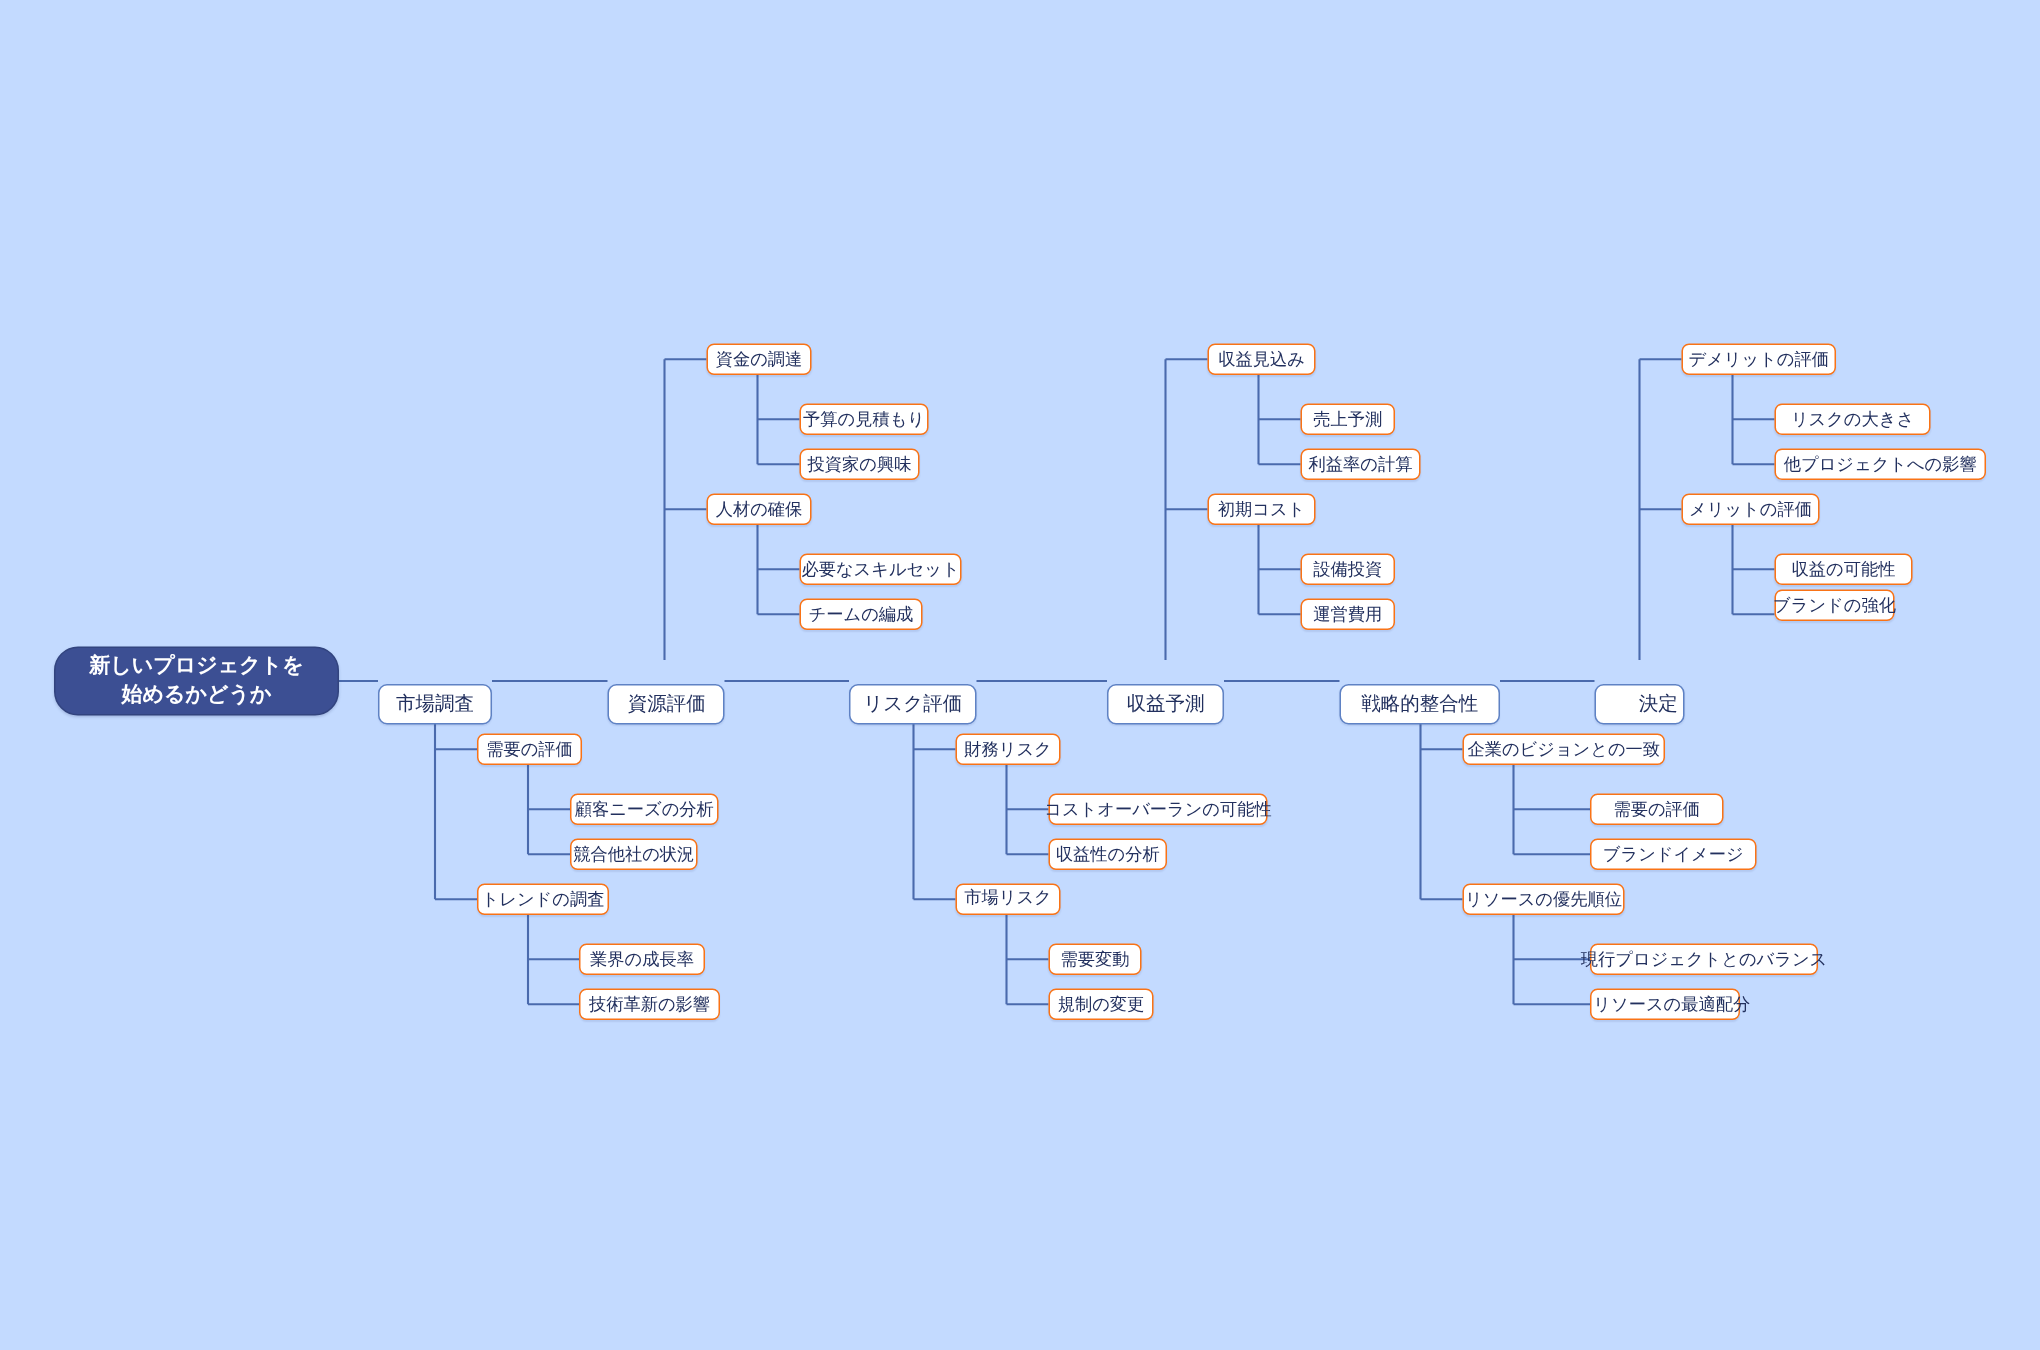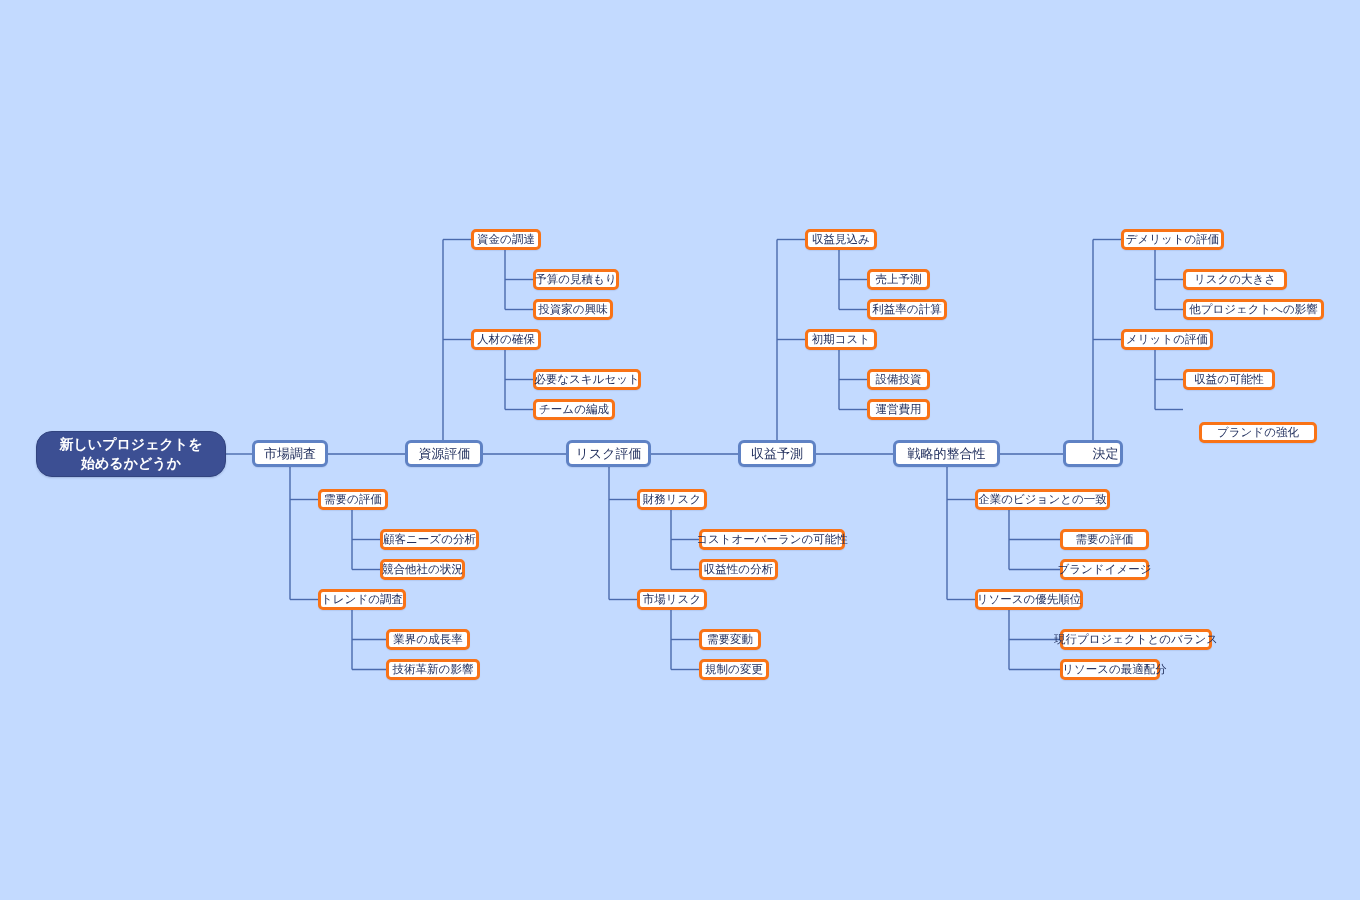--- a/index.html
+++ b/index.html
@@ -19,39 +19,40 @@
     position: absolute;
     left: 0; top: 0;
     width: 1360px;
     height: 900px;
     pointer-events: none;
   }
   .node {
     position: absolute;
     box-sizing: border-box;
     background: #ffffff;
-    border: 3px solid #f97316;
+    border: 1px solid #f97316;
     border-radius: 5px;
     color: #22305e;
     font-size: 11.5px;
     line-height: 1;
     height: 21px;
     display: flex;
     align-items: center;
     justify-content: center;
     padding: 0 7px;
     white-space: nowrap;
     box-shadow: 0 1px 1px rgba(40,60,120,0.10);
   }
   .node.lvl1 {
     font-size: 13px;
     height: 27px;
     border-radius: 6px;
     padding: 0 11px;
     border-color: #5f82c4;
+    margin-top: 16px;
   }
   .node.root {
     background: #3c4f93;
     border: 1px solid #32447f;
     border-radius: 16px;
     color: #ffffff;
     font-weight: bold;
     font-size: 14px;
     height: 46px;
     line-height: 1.35;
@@ -220,21 +221,21 @@
       </div>
       <div class="node lvl1" style="left: 893px; top: 440px; width: 107px;">
         <span>戦略的整合性</span>
       </div>
       <div class="node" style="left: 975px; top: 489px; width: 135px;">
         <span>企業のビジョンとの一致</span>
       </div>
       <div class="node" style="left: 1060px; top: 529px; width: 89px;">
         <span>需要の評価</span>
       </div>
-      <div class="node" style="left: 1060px; top: 559px; width: 89px;">
+      <div class="node" style="left: 1060px; top: 559px; width: 111px;">
         <span>ブランドイメージ</span>
       </div>
       <div class="node" style="left: 975px; top: 589px; width: 108px;">
         <span>リソースの優先順位</span>
       </div>
       <div class="node" style="left: 1060px; top: 629px; width: 152px;">
         <span>現行プロジェクトとのバランス</span>
       </div>
       <div class="node" style="left: 1060px; top: 659px; width: 100px; padding-left: 16px;">
         <span>リソースの最適配分</span>
@@ -250,17 +251,17 @@
       </div>
       <div class="node" style="left: 1183px; top: 299px; width: 141px;">
         <span>他プロジェクトへの影響</span>
       </div>
       <div class="node" style="left: 1121px; top: 329px; width: 92px;">
         <span>メリットの評価</span>
       </div>
       <div class="node" style="left: 1183px; top: 369px; width: 92px;">
         <span>収益の可能性</span>
       </div>
-      <div class="node" style="left: 1183px; top: 422px; width: 118px; margin-left: 16px;">
+      <div class="node" style="left: 1183px; top: 393px; width: 80px;">
         <span>ブランドの強化</span>
       </div>
     </div>
 </div>
 
 </body></html>

